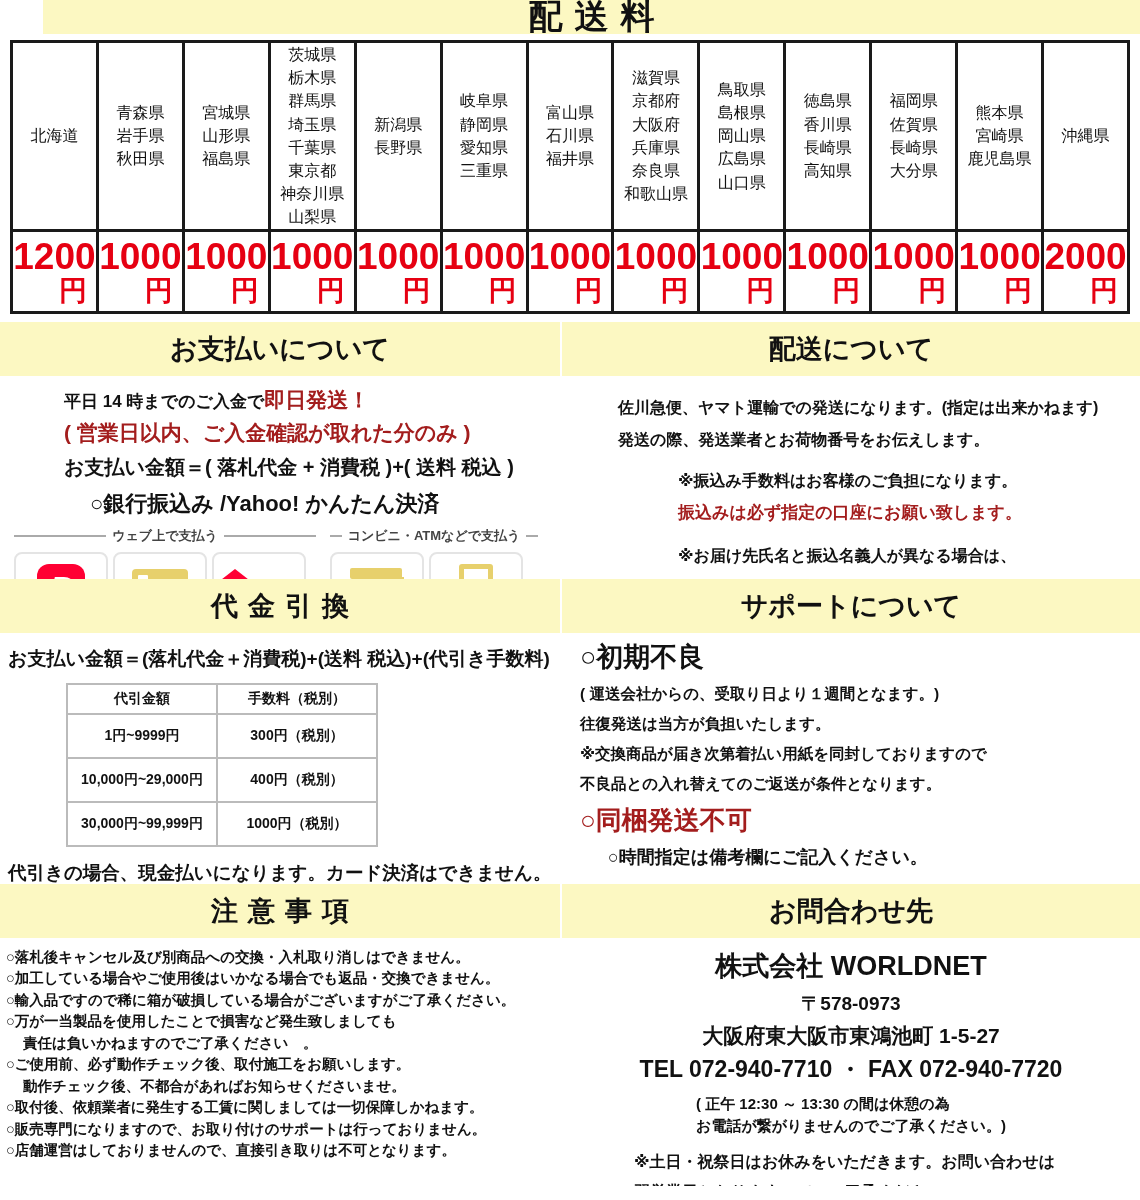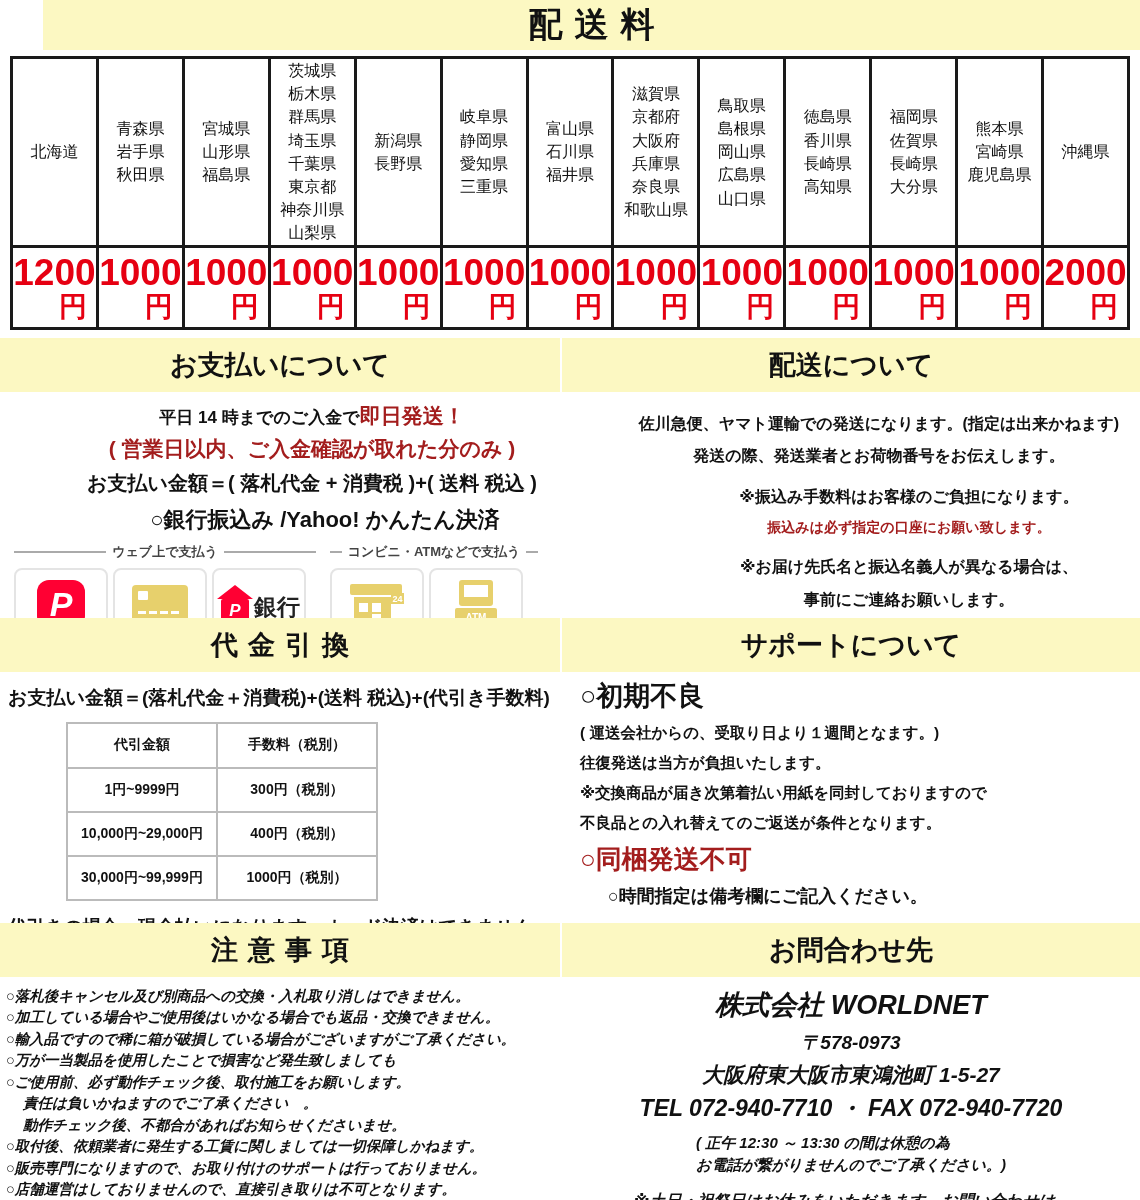--- a/index.html
+++ b/index.html
@@ -5,63 +5,63 @@
   :root{
     --band:#fcf8c2; --price-red:#e60012; --dark-red:#a31d1d;
     --gold:#e7d06c; --paypay-red:#ff0033; --line:#1a1a1a;
   }
   *{box-sizing:border-box;}
   html,body{margin:0;padding:0;}
   body{
     width:1140px;height:1200px;overflow:hidden;background:#fff;color:#111;
     font-family:"Liberation Sans","DejaVu Sans",sans-serif;
   }
-  .title-band{height:50px;background:var(--band);display:flex;align-items:center;justify-content:center;
+  .title-band{height:34px;background:var(--band);display:flex;align-items:center;justify-content:center;
     font-size:34px;font-weight:bold;letter-spacing:12px;padding-left:12px;margin-left:43px;}
   
   .ship-table{width:1120px;margin:6px 10px 0;border-collapse:collapse;table-layout:fixed;}
   .ship-table td{border:3px solid var(--line);text-align:center;vertical-align:middle;padding:0;}
   .pref-cell{height:182px;font-size:16px;line-height:1.45;}
   .price-cell{height:82px;}
   .price-num{font-size:37px;font-weight:bold;color:var(--price-red);line-height:1;text-align:center;}
   .price-yen{font-size:28px;font-weight:bold;color:var(--price-red);line-height:1;text-align:right;padding-right:9px;margin-top:2px;}
   
   .cols{display:grid;grid-template-columns:560px 578px;column-gap:2px;margin-top:8px;}
   .band{height:54px;background:var(--band);display:flex;align-items:center;justify-content:center;
     font-size:27px;font-weight:bold;}
   .band.spaced{letter-spacing:10px;padding-left:10px;}
   .content{overflow:hidden;background:#fff;}
-  .c1{height:226px;text-align:center;} .c2{height:251px;} .c3{height:248px;font-style:italic;}
+  .c1{height:203px;} .c2{height:251px;} .c3{height:248px;}
   
   .pay-text{padding:10px 0 0 64px;}
   .pl1{font-size:17px;font-weight:600;}
   .pl1 .hl{font-size:21px;font-weight:bold;color:var(--dark-red);}
   .pl2{font-size:21px;font-weight:bold;color:var(--dark-red);margin-top:5px;}
   .pl3{font-size:20px;font-weight:600;margin-top:7px;}
   .pl4{font-size:22px;font-weight:bold;margin:8px 0 0 26px;}
   .pay-area{display:flex;gap:14px;margin:8px 0 0 14px;}
   .pay-label{display:flex;align-items:center;gap:6px;font-size:13px;font-weight:bold;color:#444;white-space:nowrap;}
   .pay-label::before,.pay-label::after{content:"";flex:1;border-top:2px solid #aaa;min-width:10px;}
   .pay-cards{display:flex;gap:5px;margin-top:7px;}
   .pay-card{width:94px;height:94px;background:#fff;border:2px solid #e4e4e4;border-radius:8px;
     display:flex;flex-direction:column;align-items:center;padding-bottom:7px;}
   .icon-wrap{flex:1;display:flex;align-items:center;justify-content:center;}
   .pay-name{font-size:12px;font-weight:bold;color:#333;white-space:nowrap;}
   .g1{width:302px;} .g2{width:208px;}
   
   .dv{padding:20px 0 0 56px;font-size:16px;font-weight:600;line-height:1.45;}
   .dv .l{margin-bottom:9px;}
   .dv .ind{margin-left:60px;}
-  .dv .red{color:var(--dark-red);font-weight:bold;font-size:14px;}
+  .dv .red{color:var(--dark-red);font-weight:bold;font-size:17px;}
   .dv .gap{margin-top:18px;}
   
   .cod-formula{font-size:19px;font-weight:bold;padding:13px 0 0 8px;}
   .cod-table{border-collapse:collapse;margin:11px 0 0 66px;}
   .cod-table td{border:2px solid #bbb;font-size:14px;text-align:center;vertical-align:middle;}
-  .cod-table .h td{height:45px;font-weight:600;}
+  .cod-table .h td{height:30px;font-weight:600;}
   .cod-table .r td{height:44px;font-weight:600;}
   .cod-c1{width:150px;} .cod-c2{width:160px;}
   .cod-note{font-size:18.5px;font-weight:bold;margin:13px 0 0 8px;}
   
   .sp{padding:6px 0 0 18px;}
   .sp-t1{font-size:27px;font-weight:bold;}
   .sp-line{font-size:15.5px;font-weight:600;margin-top:9px;}
   .sp-t2{font-size:26px;font-weight:bold;color:var(--dark-red);margin-top:8px;}
   .sp-line2{font-size:18px;font-weight:700;margin:7px 0 0 28px;}
   
@@ -354,22 +354,22 @@
   </div>
 
   <div class="band spaced">注意事項</div>
   <div class="band">お問合わせ先</div>
 
   <div class="content c3 nt" id="notes-list">
       <div class="nt-line">○落札後キャンセル及び別商品への交換・入札取り消しはできません。</div>
       <div class="nt-line">○加工している場合やご使用後はいかなる場合でも返品・交換できません。</div>
       <div class="nt-line">○輸入品ですので稀に箱が破損している場合がございますがご了承ください。</div>
       <div class="nt-line">○万が一当製品を使用したことで損害など発生致しましても</div>
+      <div class="nt-line ind">責任は負いかねますのでご了承ください　。</div>
       <div class="nt-line">○ご使用前、必ず動作チェック後、取付施工をお願いします。</div>
-      <div class="nt-line ind">責任は負いかねますのでご了承ください　。</div>
       <div class="nt-line ind">動作チェック後、不都合があればお知らせくださいませ。</div>
       <div class="nt-line">○取付後、依頼業者に発生する工賃に関しましては一切保障しかねます。</div>
       <div class="nt-line">○販売専門になりますので、お取り付けのサポートは行っておりません。</div>
       <div class="nt-line">○店舗運営はしておりませんので、直接引き取りは不可となります。</div>
     </div>
 
   <div class="content c3 ct">
     <div class="ct-company">株式会社 WORLDNET</div>
     <div class="ct-postal">〒578-0973</div>
     <div class="ct-address">大阪府東大阪市東鴻池町 1-5-27</div>

